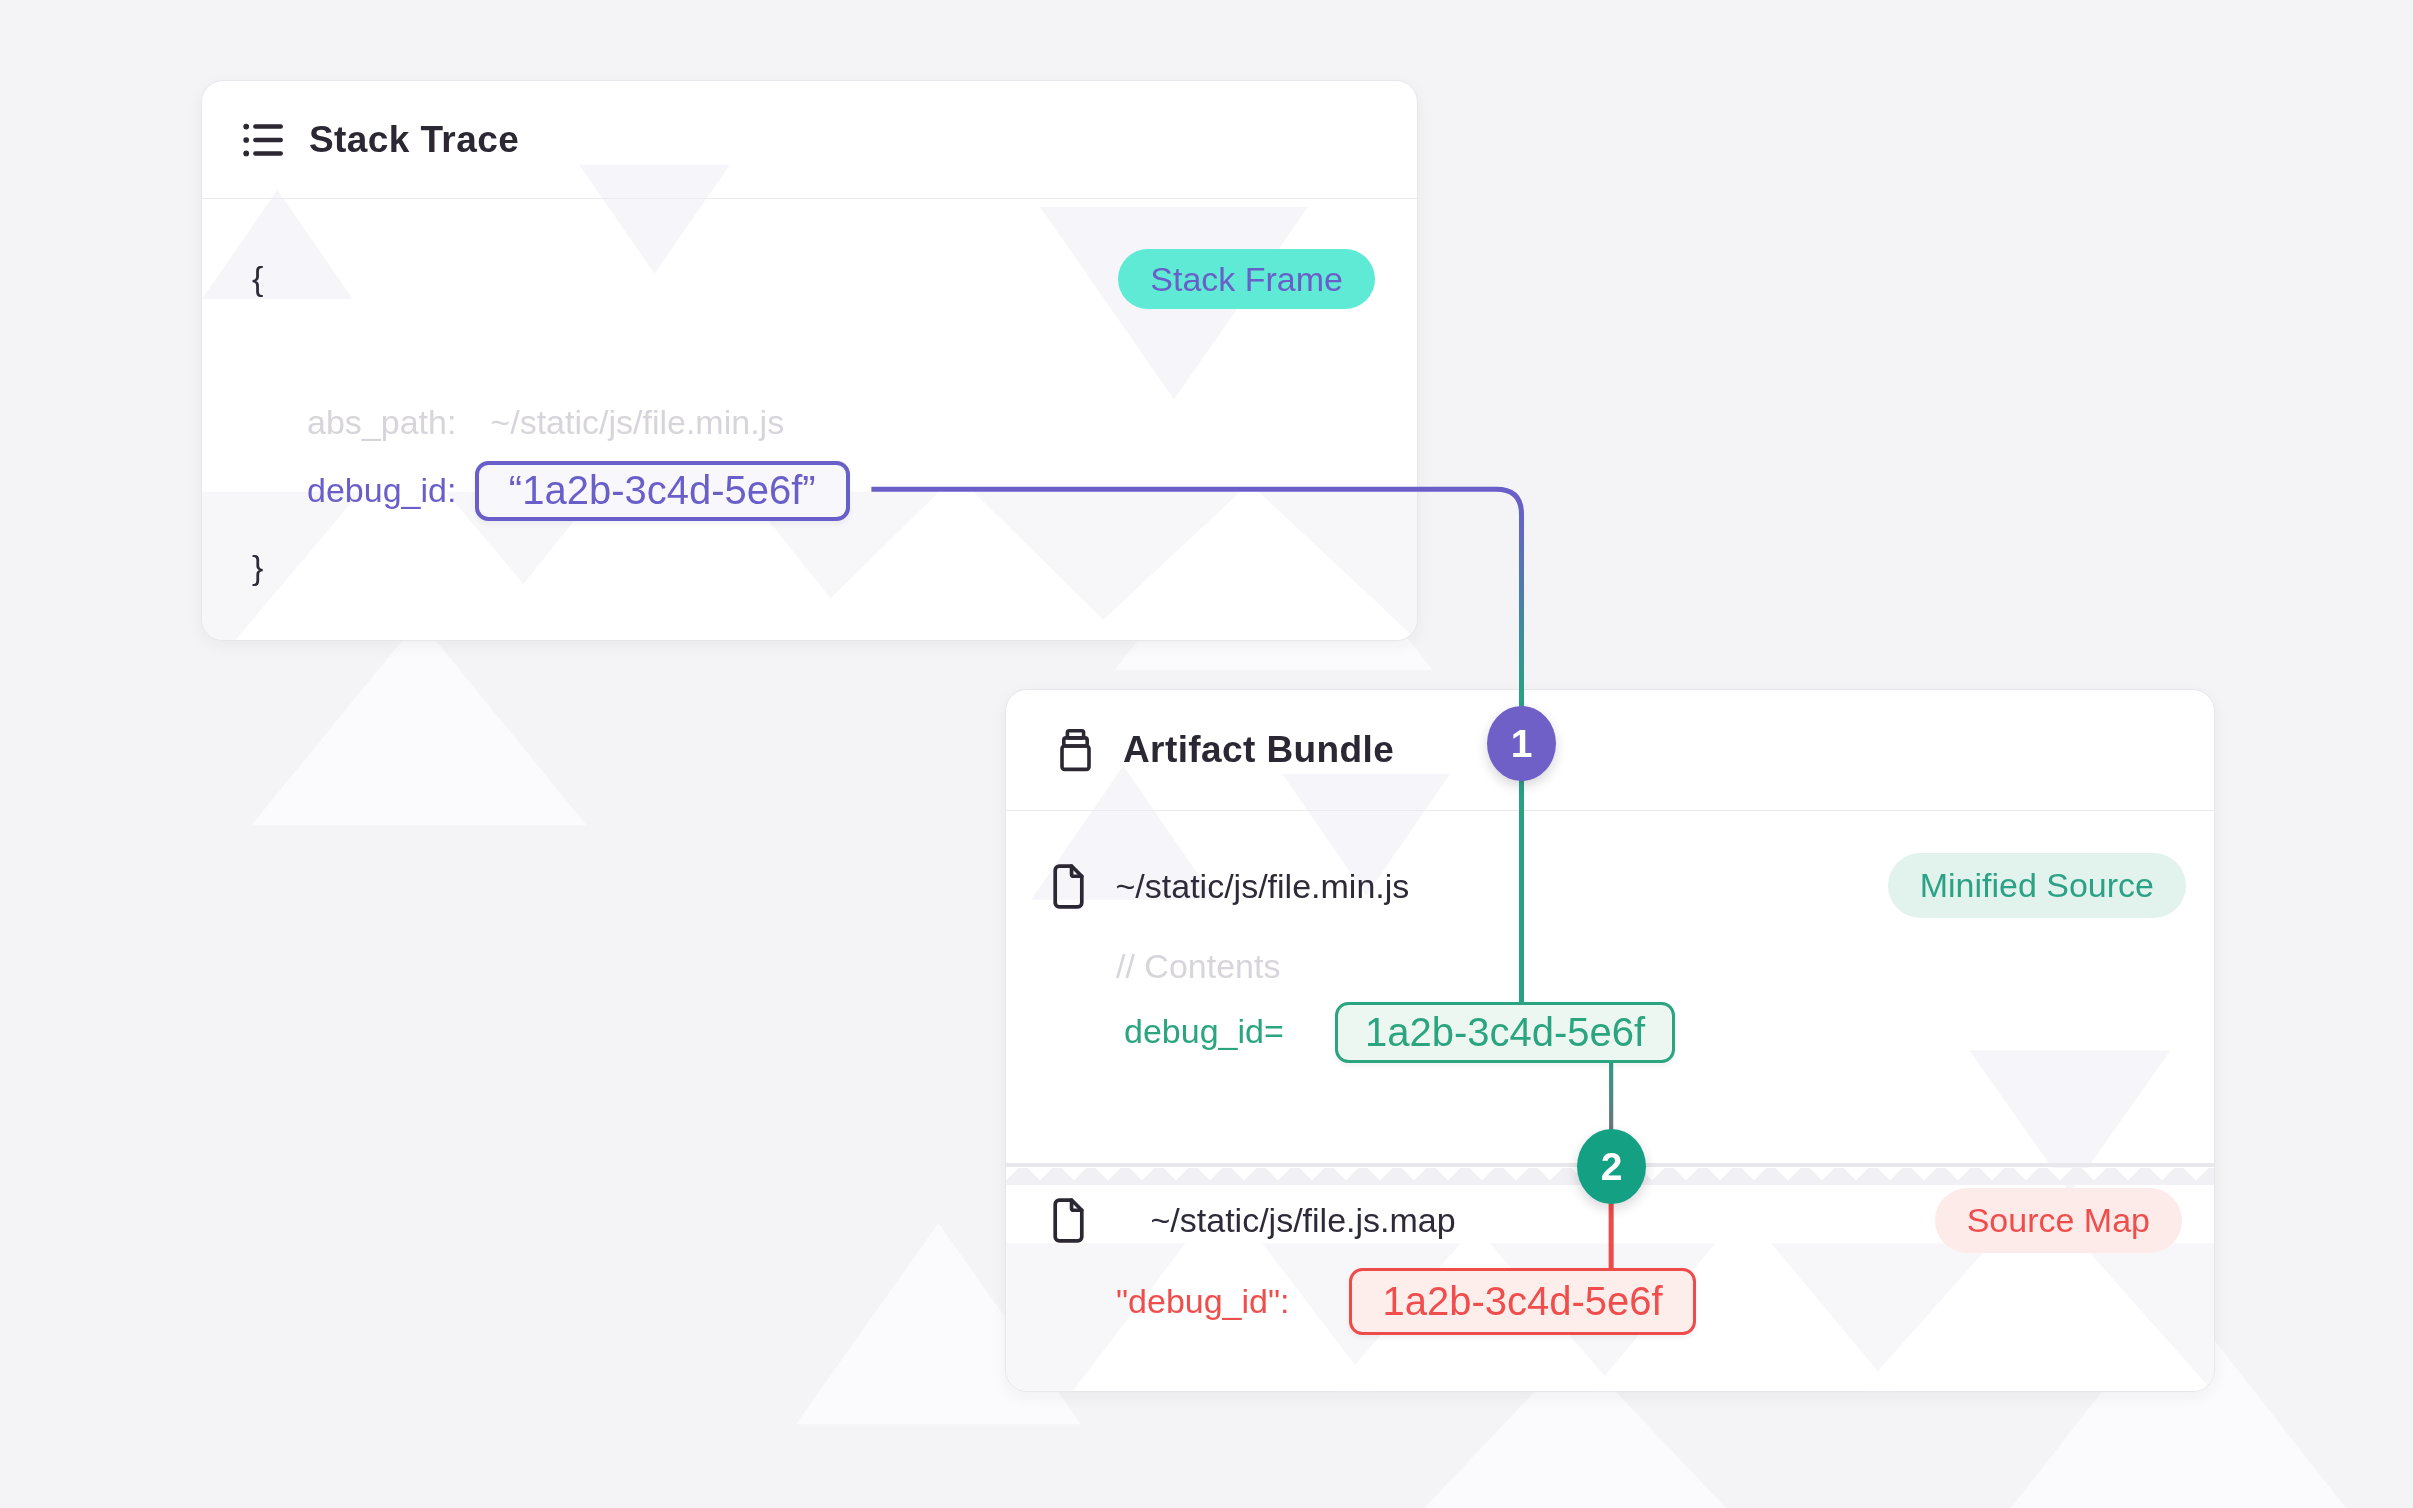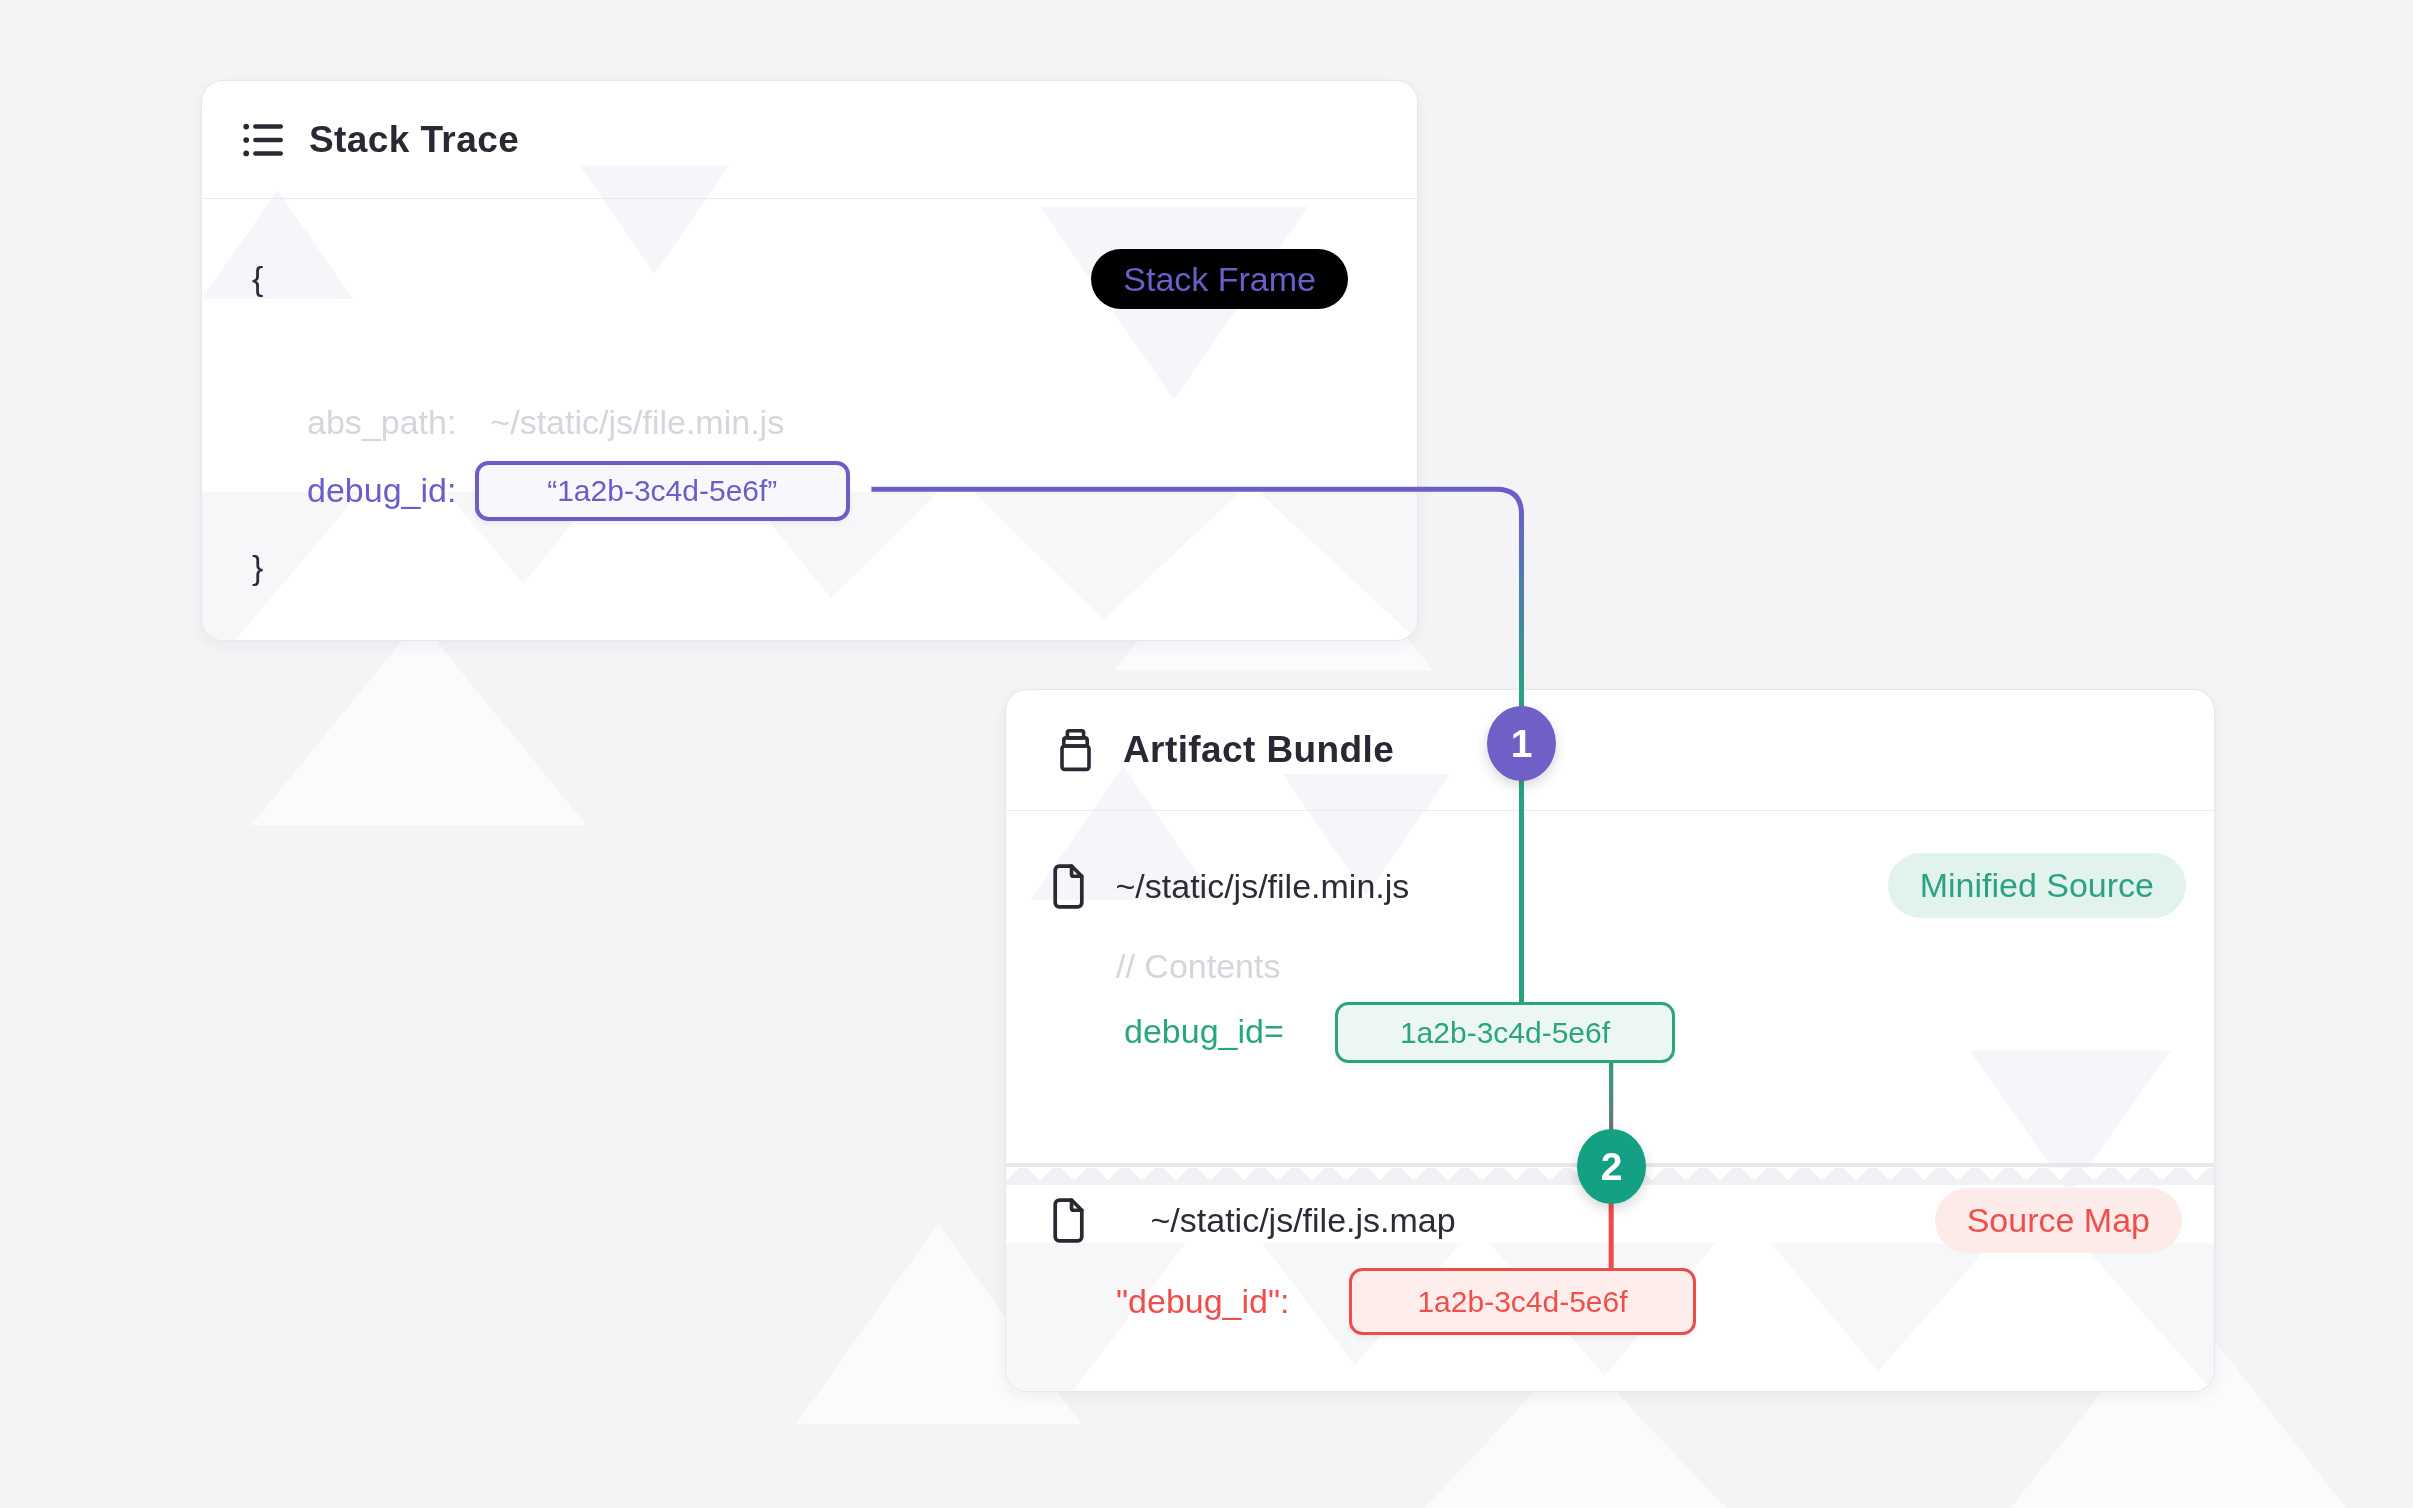--- a/index.html
+++ b/index.html
@@ -67,21 +67,21 @@
 
   
   .chip {
     position: relative;
     z-index: 3;
     display: flex;
     align-items: center;
     justify-content: center;
     box-sizing: border-box;
     border-radius: 13.4px;
-    font-size: 30px;
+    font-size: 40px;
     box-shadow: 0 2.5px 5px rgba(43,34,51,0.06);
   }
   .chip-purple {
     border: 4.2px solid #6a5fc8;
     background: #f7f7fc;
     color: #6a5fc8;
     width: 375px; height: 60px;
     margin-left: 18.4px;
   }
   .chip-green {
@@ -105,21 +105,21 @@
   .badge {
     position: absolute;
     display: flex;
     align-items: center;
     border-radius: 837px;
     padding: 0 32px;
     font-size: 34px;
     font-weight: 500;
     white-space: nowrap;
   }
-  .badge-stack-frame { background: #000000; color: #6a5fc8; height: 60px; top: 168px; right: 69px; }
+  .badge-stack-frame { background: #5eead4; color: #6a5fc8; height: 60px; top: 168px; right: 42px; }
   .badge-minified    { background: #e2f3ed; color: #2ba185; height: 65px; top: 163px; right: 28px; font-weight: 400; }
   .badge-sourcemap   { background: #fcebe9; color: #ef4e4c; height: 65px; top: 498px; right: 32px; font-weight: 400; }
 
   
   .file-icon { flex: 0 0 auto; margin-right: 28.5px; display: block; }
 
   
   .divider-line {
     position: absolute;
     left: 0; right: 0;

